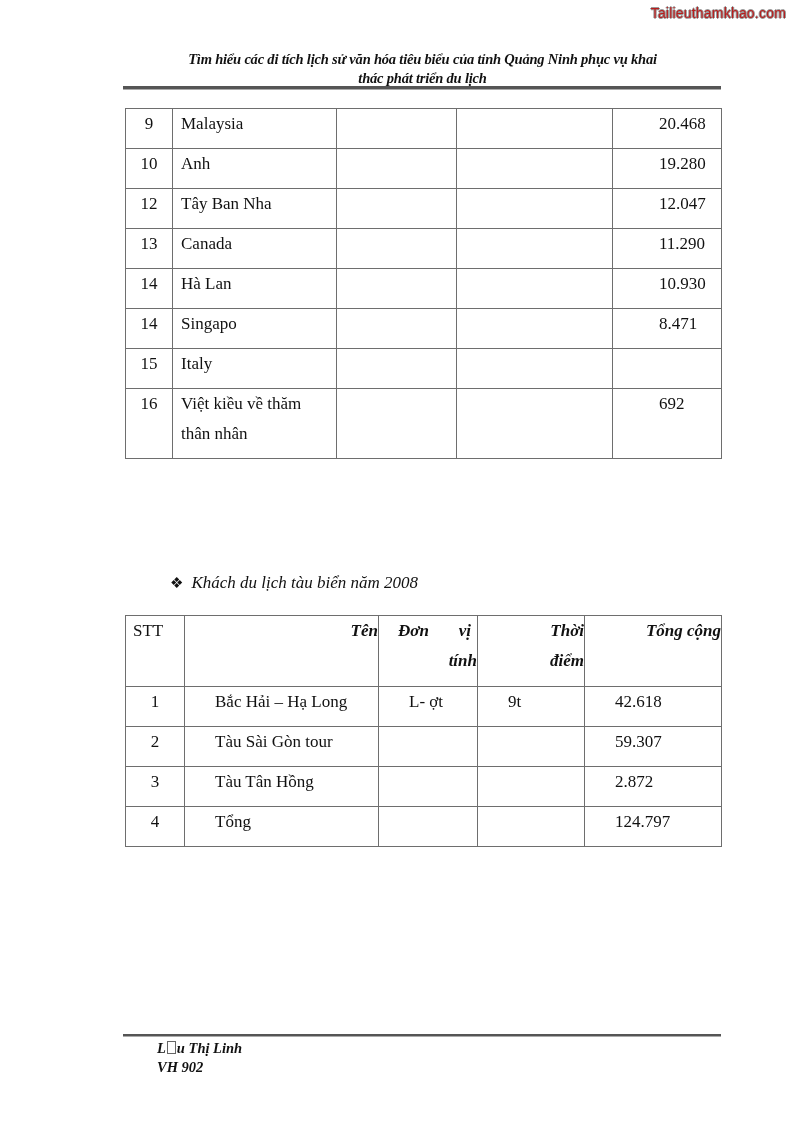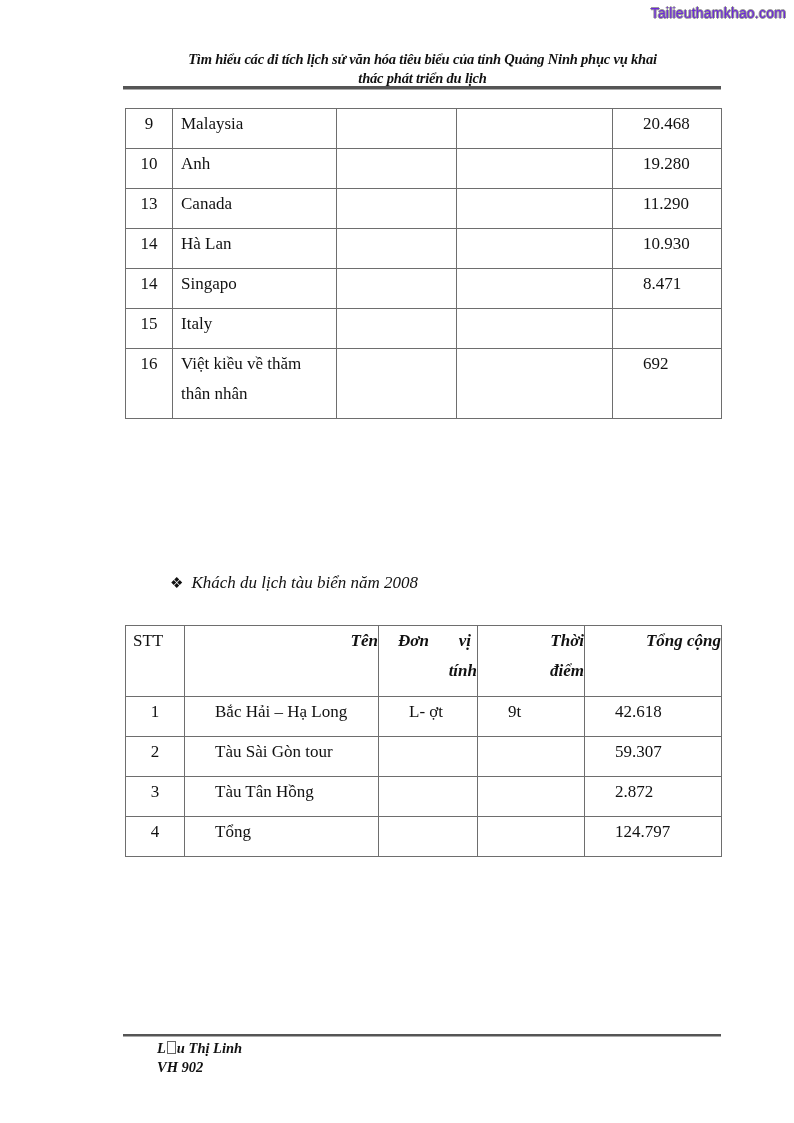--- a/index.html
+++ b/index.html
@@ -1,39 +1,39 @@
 <!DOCTYPE html>
 <html><head>
 <meta charset="utf-8">
 <style>
   html, body { margin: 0; padding: 0; background: #ffffff; }
   body { width: 794px; height: 1123px; position: relative; overflow: hidden;
          font-family: "Liberation Serif", "DejaVu Serif", serif; color: #111; }
   .watermark { position: absolute; top: 5px; right: 8px; font-family: "Liberation Sans", sans-serif;
-               font-size: 14px; color: #6d28d9; letter-spacing: 0.2px;
+               font-size: 14px; color: #b91c1c; letter-spacing: 0.2px;
                text-shadow: -1px 0 #9a9a9a, 1px 0 #9a9a9a, 0 -1px #9a9a9a, 0 1px #9a9a9a; }
   .header-title { position: absolute; top: 50px; left: 125px; width: 595px; text-align: center;
                   font-family: "Liberation Serif", serif; font-style: italic; font-weight: bold;
                   font-size: 14.5px; line-height: 19px; letter-spacing: -0.2px; }
   .header-rule { position: absolute; top: 86px; left: 123px; width: 598px; height: 3px; background: #555; }
   .header-rule::after { content: ""; position: absolute; left: 0; right: 0; top: 3px; height: 1px; background: #aaa; }
 
   table { border-collapse: collapse; position: absolute; table-layout: fixed; }
   td { border: 1px solid #6e6e6e; vertical-align: top; font-size: 17px; line-height: 30px; padding: 0 0 0 0; }
   #t1 { top: 108px; left: 125px; width: 596px; }
   #t1 td { height: 39px; }
   #t1 tr.tall td { height: 69px; }
   #t1 .c-stt { text-align: center; }
   #t1 .c-name { padding-left: 8px; }
-  #t1 .c-val { padding-left: 30px; }
+  #t1 .c-val { padding-left: 46px; }
 
   .section-heading { position: absolute; top: 573px; left: 170px; font-size: 17px; font-style: italic; }
   .section-heading .bullet { font-style: normal; font-size: 15px; margin-right: 8px; }
 
-  #t2 { top: 615px; left: 125px; width: 596px; margin-top: 10px; }
+  #t2 { top: 615px; left: 125px; width: 596px; }
   #t2 td { height: 39px; }
   #t2 tr.head td { height: 70px; }
   #t2 .h { font-weight: bold; font-style: italic; text-align: right; }
   #t2 .c-stt { padding-left: 7px; }
   #t2 .c-stt.num { padding-left: 0; text-align: center; }
   #t2 .c-name { padding-left: 30px; }
   #t2 .c-unit { padding-left: 30px; }
   #t2 .c-time { padding-left: 30px; }
   #t2 .c-total { padding-left: 30px; }
   #t2 .just { display: flex; justify-content: space-between; padding-right: 6px; }
@@ -69,20 +69,27 @@
     <td></td>
     <td></td>
     <td class="c-val">20.468</td>
   </tr>
   <tr>
     <td class="c-stt">10</td>
     <td class="c-name">Anh</td>
     <td></td>
     <td></td>
     <td class="c-val">19.280</td>
+  </tr>
+  <tr>
+    <td class="c-stt">12</td>
+    <td class="c-name">Tây Ban Nha</td>
+    <td></td>
+    <td></td>
+    <td class="c-val">12.047</td>
   </tr>
   <tr>
     <td class="c-stt">13</td>
     <td class="c-name">Canada</td>
     <td></td>
     <td></td>
     <td class="c-val">11.290</td>
   </tr>
   <tr>
     <td class="c-stt">14</td>

